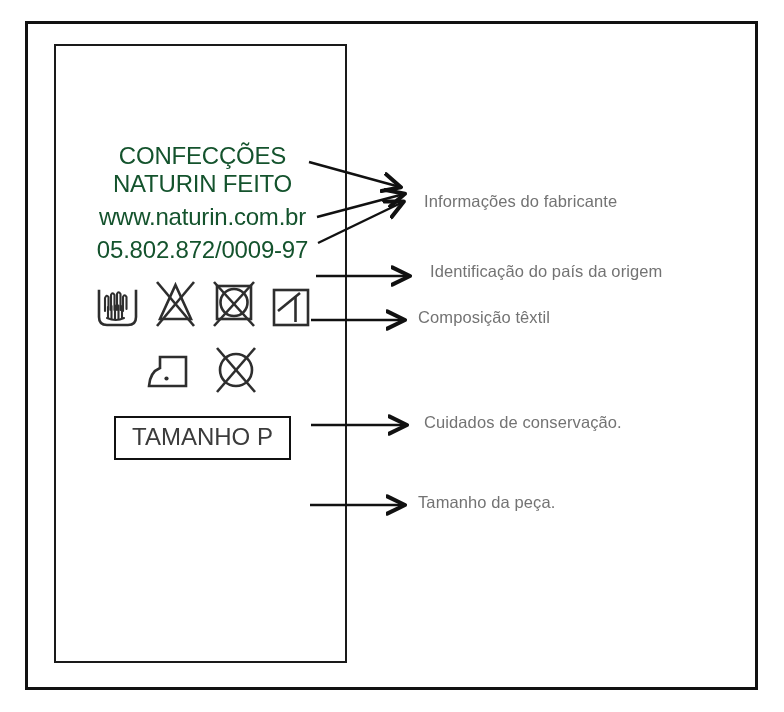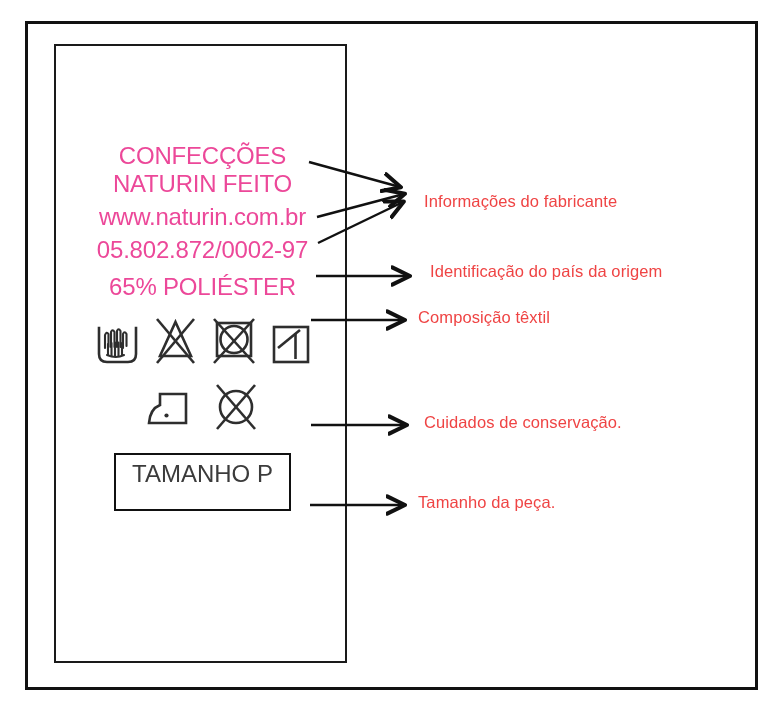--- a/index.html
+++ b/index.html
@@ -50,21 +50,21 @@
     left: 0;
     top: 96px;
     width: 293px;
     text-align: center;
   }
 
   .label-line {
     font-family: "Liberation Sans", sans-serif;
     font-size: 24px;
     line-height: 28px;
-    color: #ec4899;
+    color: #14532d;
     letter-spacing: -0.2px;
     white-space: nowrap;
   }
   .label-line.tight-top { margin-top: 0; }
   .label-line.gap-s { margin-top: 5px; }
   .label-line.gap-m { margin-top: 9px; }
 
   
   .care-row {
     display: flex;
@@ -80,42 +80,42 @@
   .care-symbol { display: block; }
 
   
   .size-box-wrap {
     display: flex;
     justify-content: center;
     margin-top: 16px;
   }
   .size-box {
     border: 2px solid #111111;
-    padding: 5px 16px 21px 16px;
+    padding: 5px 16px 7px 16px;
     font-size: 24px;
     line-height: 28px;
     color: #3b3b3b;
     white-space: nowrap;
   }
 
   
   .annotations {
     position: absolute;
     left: 0; top: 0;
     width: 784px;
     height: 712px;
     pointer-events: none;
   }
   .annotations svg { display: block; }
 
   .anno-label {
     position: absolute;
     font-family: "Liberation Sans", sans-serif;
     font-size: 16.5px;
-    color: #ef4444;
+    color: #737373;
     white-space: nowrap;
     letter-spacing: 0.1px;
   }
   .anno-manufacturer { left: 424px; top: 192px; }
   .anno-country      { left: 430px; top: 262px; }
   .anno-composition  { left: 418px; top: 308px; }
   .anno-care         { left: 424px; top: 413px; }
   .anno-size         { left: 418px; top: 493px; }
 </style>
 </head>
@@ -127,24 +127,23 @@
 
   <div class="label-card">
     <div class="label-stack">
 
       <div class="label-line tight-top">CONFECÇÕES</div>
 
       <div class="label-line">NATURIN FEITO</div>
 
       <div class="label-line gap-s">www.naturin.com.br</div>
 
-      <div class="label-line gap-s">05.802.872/0002-97</div>
-
-
-      <div class="label-line gap-m">65% POLIÉSTER</div>
+      <div class="label-line gap-s">05.802.872/0009-97</div>
+
+
 
 
       <div class="care-row">
 
         <span class="care-symbol">
           <svg width="47" height="45" viewBox="0 0 47 45" aria-hidden="true">
             <g fill="none" stroke="#2e2e2e" stroke-width="2.6" stroke-linecap="square" stroke-linejoin="miter">
               <path d="M5 6 L5 32 Q5 40 13 40 L34 40 Q42 40 42 32 L42 6"></path>
             </g>
             <g fill="none" stroke="#2e2e2e" stroke-width="2.1" stroke-linecap="round" stroke-linejoin="round">

